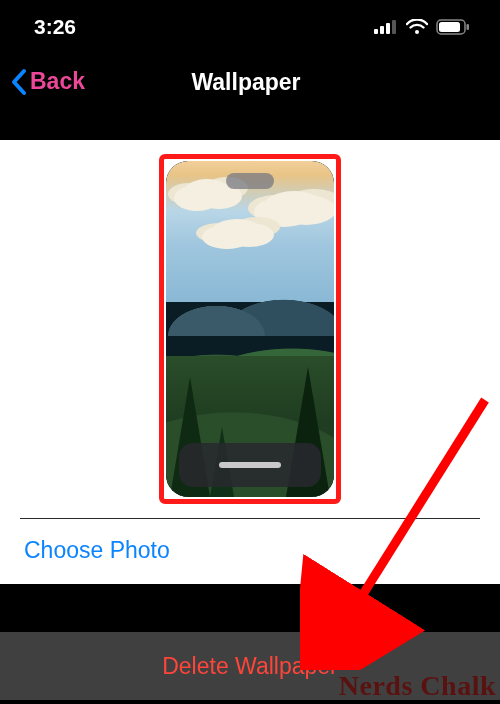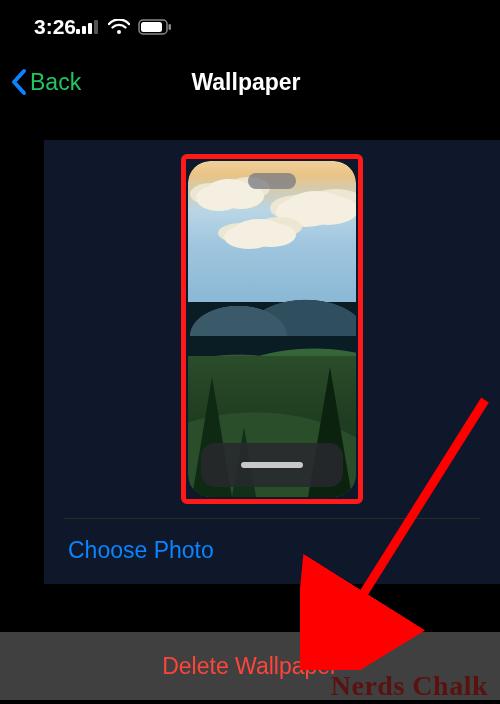--- a/index.html
+++ b/index.html
@@ -10,66 +10,65 @@
     background: #000;
     font-family: -apple-system, "Helvetica Neue", Helvetica, Arial, sans-serif;
     color: #fff;
     overflow: hidden;
     position: relative;
   }
   .status-bar {
     height: 54px;
     display: flex;
     align-items: center;
-    justify-content: flex-start;
+    justify-content: space-between;
     padding: 0 30px 0 34px;
     font-size: 21px;
     font-weight: 600;
   }
   .status-right {
     display: flex;
     align-items: center;
     gap: 8px;
   }
   .signal svg, .wifi svg, .battery svg { display:block; }
 
   .nav-bar {
     height: 56px;
     position: relative;
     display: flex;
     align-items: center;
   }
   .back-btn {
     display: flex;
-    align-items: center;
     gap: 2px;
-    color: #22c55e;
+    color: #ec4899;
     font-size: 23px;
     margin-left: 10px;
     cursor: pointer;
+    font-weight: bold;
   }
   .back-btn svg { display:block; }
   .nav-title {
     position: absolute;
     left: 0; right: 8px;
     text-align: center;
     font-size: 23px;
     font-weight: 700;
     pointer-events: none;
   }
   .spacer-black {
     background: #000;
     height: 30px;
   }
 
   .preview-section {
-    background: #0f172a;
+    background: #ffffff;
     padding-top: 14px;
     padding-bottom: 0;
-    margin-left: 44px;
   }
   .preview-wrap {
     display: flex;
     justify-content: center;
     position: relative;
   }
   .highlight-box {
     border: 5px solid #ff1a1a;
     border-radius: 6px;
     padding: 2px;
@@ -169,21 +168,21 @@
   }
   .delete-btn {
     color:#ff453a;
     font-size:23px;
     font-weight:400;
     cursor:pointer;
   }
 
   .watermark {
     position:absolute;
-    right:12px; bottom:2px;
+    right:4px; bottom:2px;
     font-family: Georgia, "Times New Roman", serif;
     font-weight:700;
     font-size:28px;
     color:#5a1210;
     letter-spacing:0.5px;
     pointer-events:none;
   }
 
   
   .arrow-svg {

